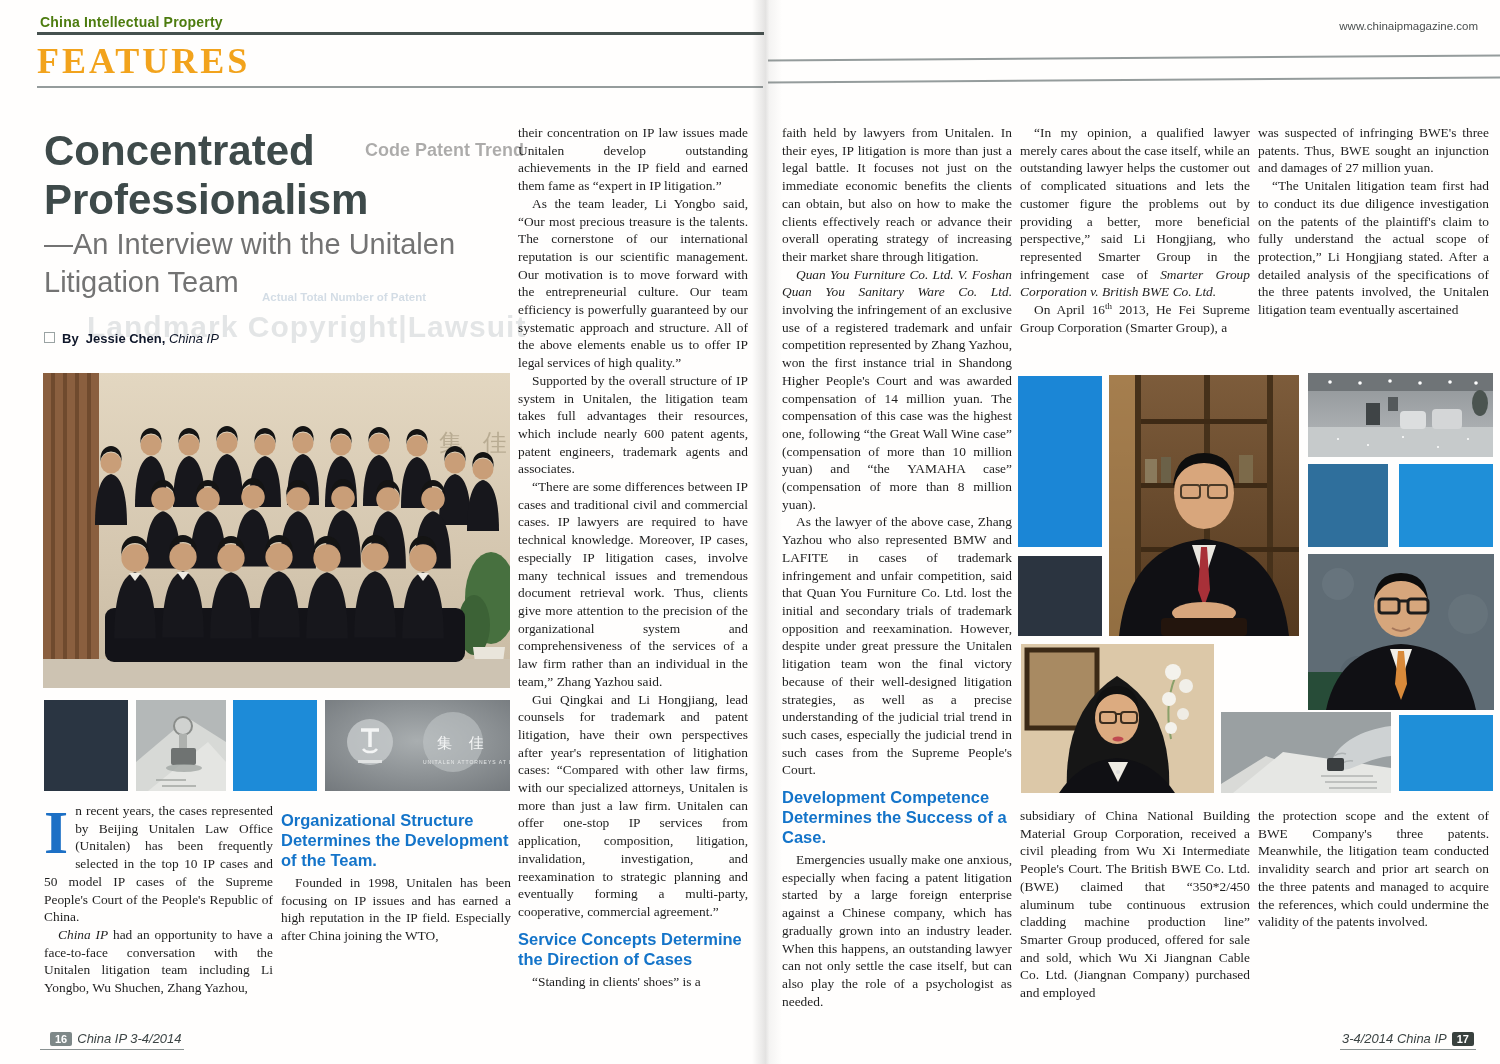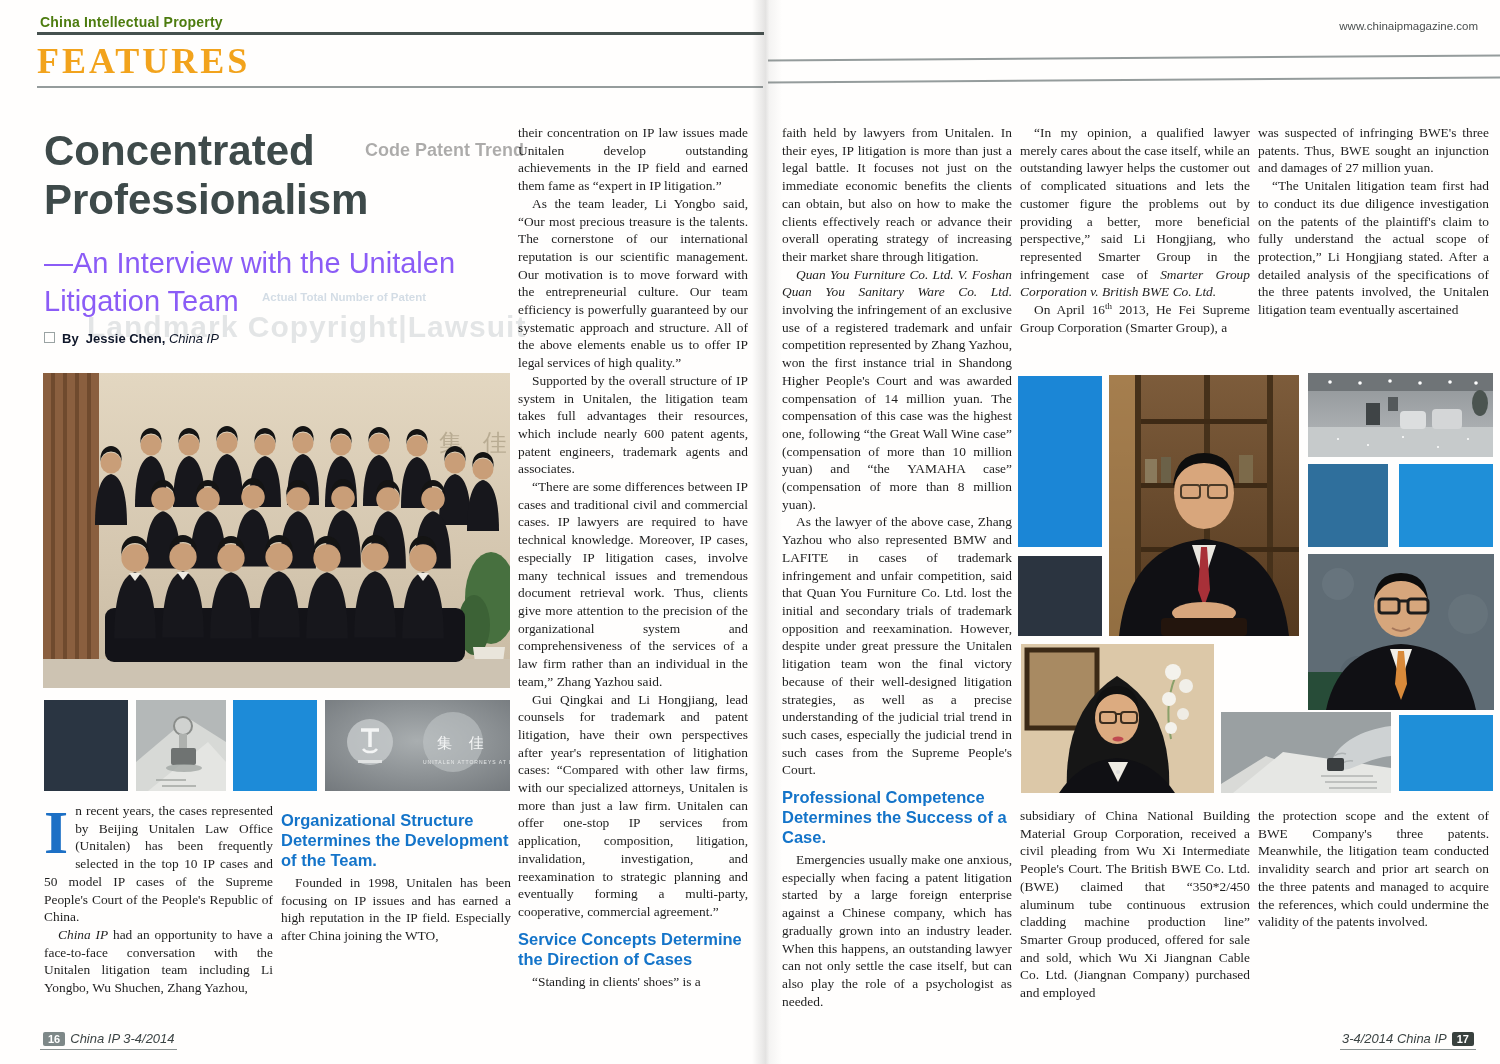--- a/index.html
+++ b/index.html
@@ -13,21 +13,21 @@
   .bhead{font-family:"Liberation Sans",sans-serif;font-weight:700;font-size:16.5px;line-height:20px;
          color:#1474c9;margin:8px 0 4px;text-align:left;text-indent:0;}
   .it{font-style:italic;}
   sup{font-size:9px;line-height:0;}
   .dropcap{float:left;font-weight:700;font-size:62px;line-height:52px;color:#1d70c5;
            margin:4px 7px 0 0;font-family:"Liberation Serif",serif;}
   .magname{font-family:"Liberation Sans",sans-serif;font-weight:700;font-size:14px;color:#4d7c0f;letter-spacing:.2px;}
   .features{font-family:"Liberation Serif",serif;font-weight:700;font-size:36px;color:#f2a31c;letter-spacing:3px;}
   .website{font-family:"Liberation Sans",sans-serif;font-size:11.5px;color:#4a4f4f;}
   .title-main{font-family:"Liberation Sans",sans-serif;font-weight:700;font-size:42px;line-height:49px;color:#3e4a4a;}
-  .title-sub{font-family:"Liberation Sans",sans-serif;font-weight:400;font-size:29px;line-height:38px;color:#8b5cf6;margin-top:20px;}
+  .title-sub{font-family:"Liberation Sans",sans-serif;font-weight:400;font-size:29px;line-height:38px;color:#737373;margin-top:1px;}
   .byline{font-family:"Liberation Sans",sans-serif;font-size:13px;color:#0f172a;}
   .byline .b{font-weight:700;}
   .bysq{display:inline-block;width:9px;height:9px;border:1.5px solid #9aa3a3;margin-right:7px;}
   .ph{position:absolute;overflow:hidden;}
   .ph svg{display:block;width:100%;height:100%;}
   .blue-block{position:absolute;}
   .footer{position:absolute;font-family:"Liberation Sans",sans-serif;font-style:italic;font-size:13px;
           color:#3c4444;border-bottom:1.5px solid #8a9292;padding:0 2px 3px 2px;}
   .pgnum{display:inline-block;font-style:normal;font-weight:700;font-size:11px;color:#fff;
          background:#7e8888;padding:1px 5px;border-radius:2px;margin:0 5px;}
@@ -173,21 +173,21 @@
     <p class="ind">“There are some differences between IP cases and traditional civil and commercial cases. IP lawyers are required to have technical knowledge. Moreover, IP cases, especially IP litigation cases, involve many technical issues and tremendous document retrieval work. Thus, clients give more attention to the precision of the organizational system and comprehensiveness of the services of a law firm rather than an individual in the team,” Zhang Yazhou said.</p>
     <p class="ind">Gui Qingkai and Li Hongjiang, lead counsels for trademark and patent litigation, have their own perspectives after year's representation of litighation cases: “Compared with other law firms, with our specialized attorneys, Unitalen is more than just a law firm. Unitalen can offer one-stop IP services from application, composition, litigation, invalidation, investigation, and reexamination to strategic planning and eventually forming a multi-party, cooperative, commercial agreement.”</p>
     <div class="bhead">Service Concepts Determine the Direction of Cases</div>
     <p class="ind">“Standing in clients' shoes” is a</p>
   </div>
 
   <div class="col" style="left:782px;top:124px;width:230px;">
     <p>faith held by lawyers from Unitalen. In their eyes, IP litigation is more than just a legal battle. It focuses not just on the immediate economic benefits the clients can obtain, but also on how to make the clients effectively reach or advance their overall operating strategy of increasing their market share through litigation.</p>
     <p class="ind"><span class="it">Quan You Furniture Co. Ltd. V. Foshan Quan You Sanitary Ware Co. Ltd.</span><span> involving the infringement of an exclusive use of a registered trademark and unfair competition represented by Zhang Yazhou, won the first instance trial in Shandong Higher People's Court and was awarded compensation of 14 million yuan. The compensation of this case was the highest one, following “the Great Wall Wine case” (compensation of more than 10 million yuan) and “the YAMAHA case” (compensation of more than 8 million yuan).</span></p>
     <p class="ind">As the lawyer of the above case, Zhang Yazhou who also represented BMW and LAFITE in cases of trademark infringement and unfair competition, said that Quan You Furniture Co. Ltd. lost the initial and secondary trials of trademark opposition and reexamination. However, despite under great pressure the Unitalen litigation team won the final victory because of their well-designed litigation strategies, as well as a precise understanding of the judicial trial trend in such cases, especially the judicial trend in such cases from the Supreme People's Court.</p>
-    <div class="bhead">Professional Competence Determines the Success of a Case.</div>
+    <div class="bhead">Development Competence Determines the Success of a Case.</div>
     <p class="ind">Emergencies usually make one anxious, especially when facing a patent litigation started by a large foreign enterprise against a Chinese company, which has gradually grown into an industry leader. When this happens, an outstanding lawyer can not only settle the case itself, but can also play the role of a psychologist as needed.</p>
   </div>
 
   <div class="col" style="left:1020px;top:124px;width:230px;">
     <p class="ind"><span>“In my opinion, a qualified lawyer merely cares about the case itself, while an outstanding lawyer helps the customer out of complicated situations and lets the customer figure the problems out by providing a better, more beneficial perspective,” said Li Hongjiang, who represented Smarter Group in the infringement case of </span><span class="it">Smarter Group Corporation v. British BWE Co. Ltd.</span></p>
     <p class="ind"><span>On April 16</span><sup>th</sup><span> 2013, He Fei Supreme Group Corporation (Smarter Group), a</span></p>
   </div>
 
   <div class="col" style="left:1258px;top:124px;width:231px;">
     <p>was suspected of infringing BWE's three patents. Thus, BWE sought an injunction and damages of 27 million yuan.</p>
@@ -320,20 +320,20 @@
       <path d="M100,64 h52 M104,70 h52 M108,76 h48" stroke="#b2b5b2" stroke-width="1.5"></path>
       <path d="M170,14 C138,18 120,32 113,44 C108,54 116,60 128,57 C142,52 152,46 170,44 Z" fill="#ced2d3"></path>
       <path d="M113,44 q6,-4 12,-2 M120,52 q6,-4 12,-3" stroke="#aeb3b4" stroke-width="1.5" fill="none"></path>
       <rect x="106" y="46" width="17" height="13" rx="2" fill="#3a3e40"></rect>
     </svg>
   </div>
 
   <div class="blue-block" style="left:1399px;top:715px;width:94px;height:76px;background:#1f8fd8;"></div>
 
   <div class="footer" style="left:40px;top:1031px;">
-    <span class="pgnum" style="margin-left:1px;">16</span><span>China IP 3-4/2014</span>
+    <span class="pgnum" style="margin-left:8px;">16</span><span>China IP 3-4/2014</span>
   </div>
   <div class="footer" style="right:24px;top:1031px;">
     <span>3-4/2014 China IP</span><span class="pgnum dark" style="margin-right:0;">17</span>
   </div>
 
   <div class="fold"></div>
 </div>
 
 </body></html>

